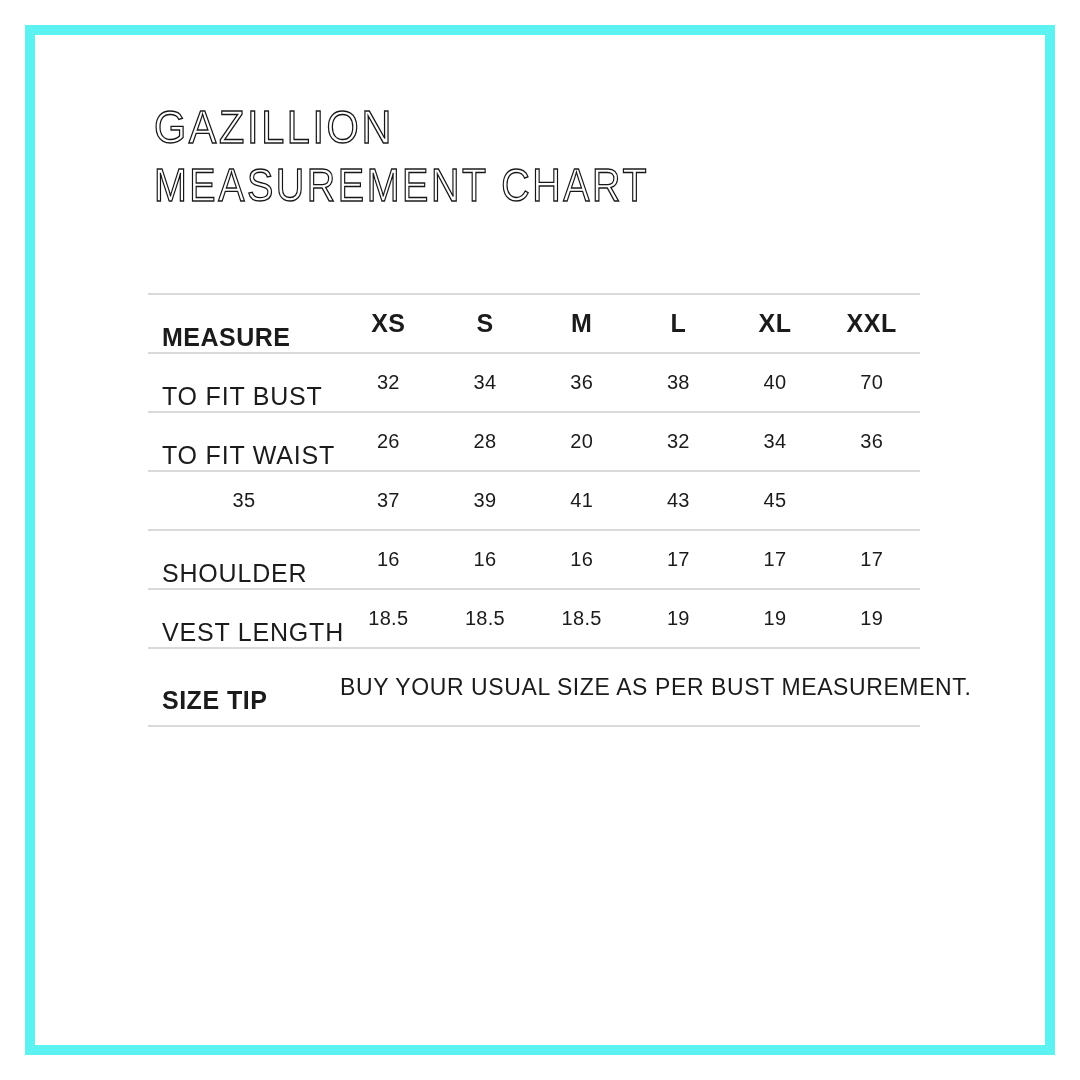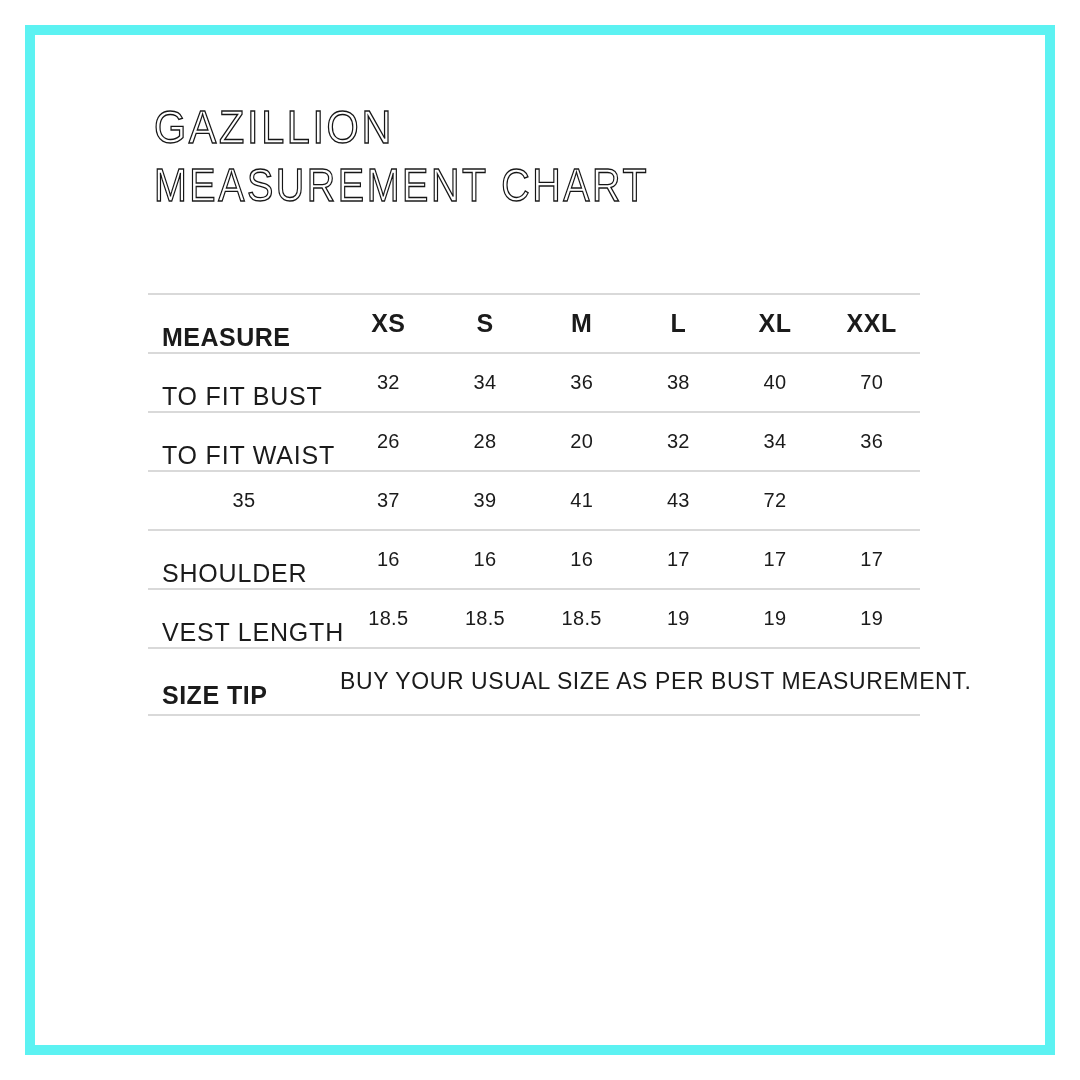--- a/index.html
+++ b/index.html
@@ -40,21 +40,21 @@
     width:772px;
   }
   .trow{
     display:grid;
     grid-template-columns:192px repeat(6, 1fr);
     align-items:center;
     height:59px;
     border-top:2px solid var(--divider);
   }
   .trow.tip-row{
-    height:69px;
+    height:80px;
     border-bottom:2px solid var(--divider);
     grid-template-columns:192px 1fr;
   }
   .cell-label{
     padding-left:14px;
     font-size:25px;
     letter-spacing:0.8px;
     white-space:nowrap;
     margin-top:27px;
   }
@@ -124,21 +124,21 @@
     <div class="cell-value">34</div>
     <div class="cell-value">36</div>
   </div>
 
   <div class="trow">
     <div class="cell-value">35</div>
     <div class="cell-value">37</div>
     <div class="cell-value">39</div>
     <div class="cell-value">41</div>
     <div class="cell-value">43</div>
-    <div class="cell-value">72</div>
+    <div class="cell-value">45</div>
   </div>
 
   <div class="trow">
     <div class="cell-label">SHOULDER</div>
     <div class="cell-value">16</div>
     <div class="cell-value">16</div>
     <div class="cell-value">16</div>
     <div class="cell-value">17</div>
     <div class="cell-value">17</div>
     <div class="cell-value">17</div>

